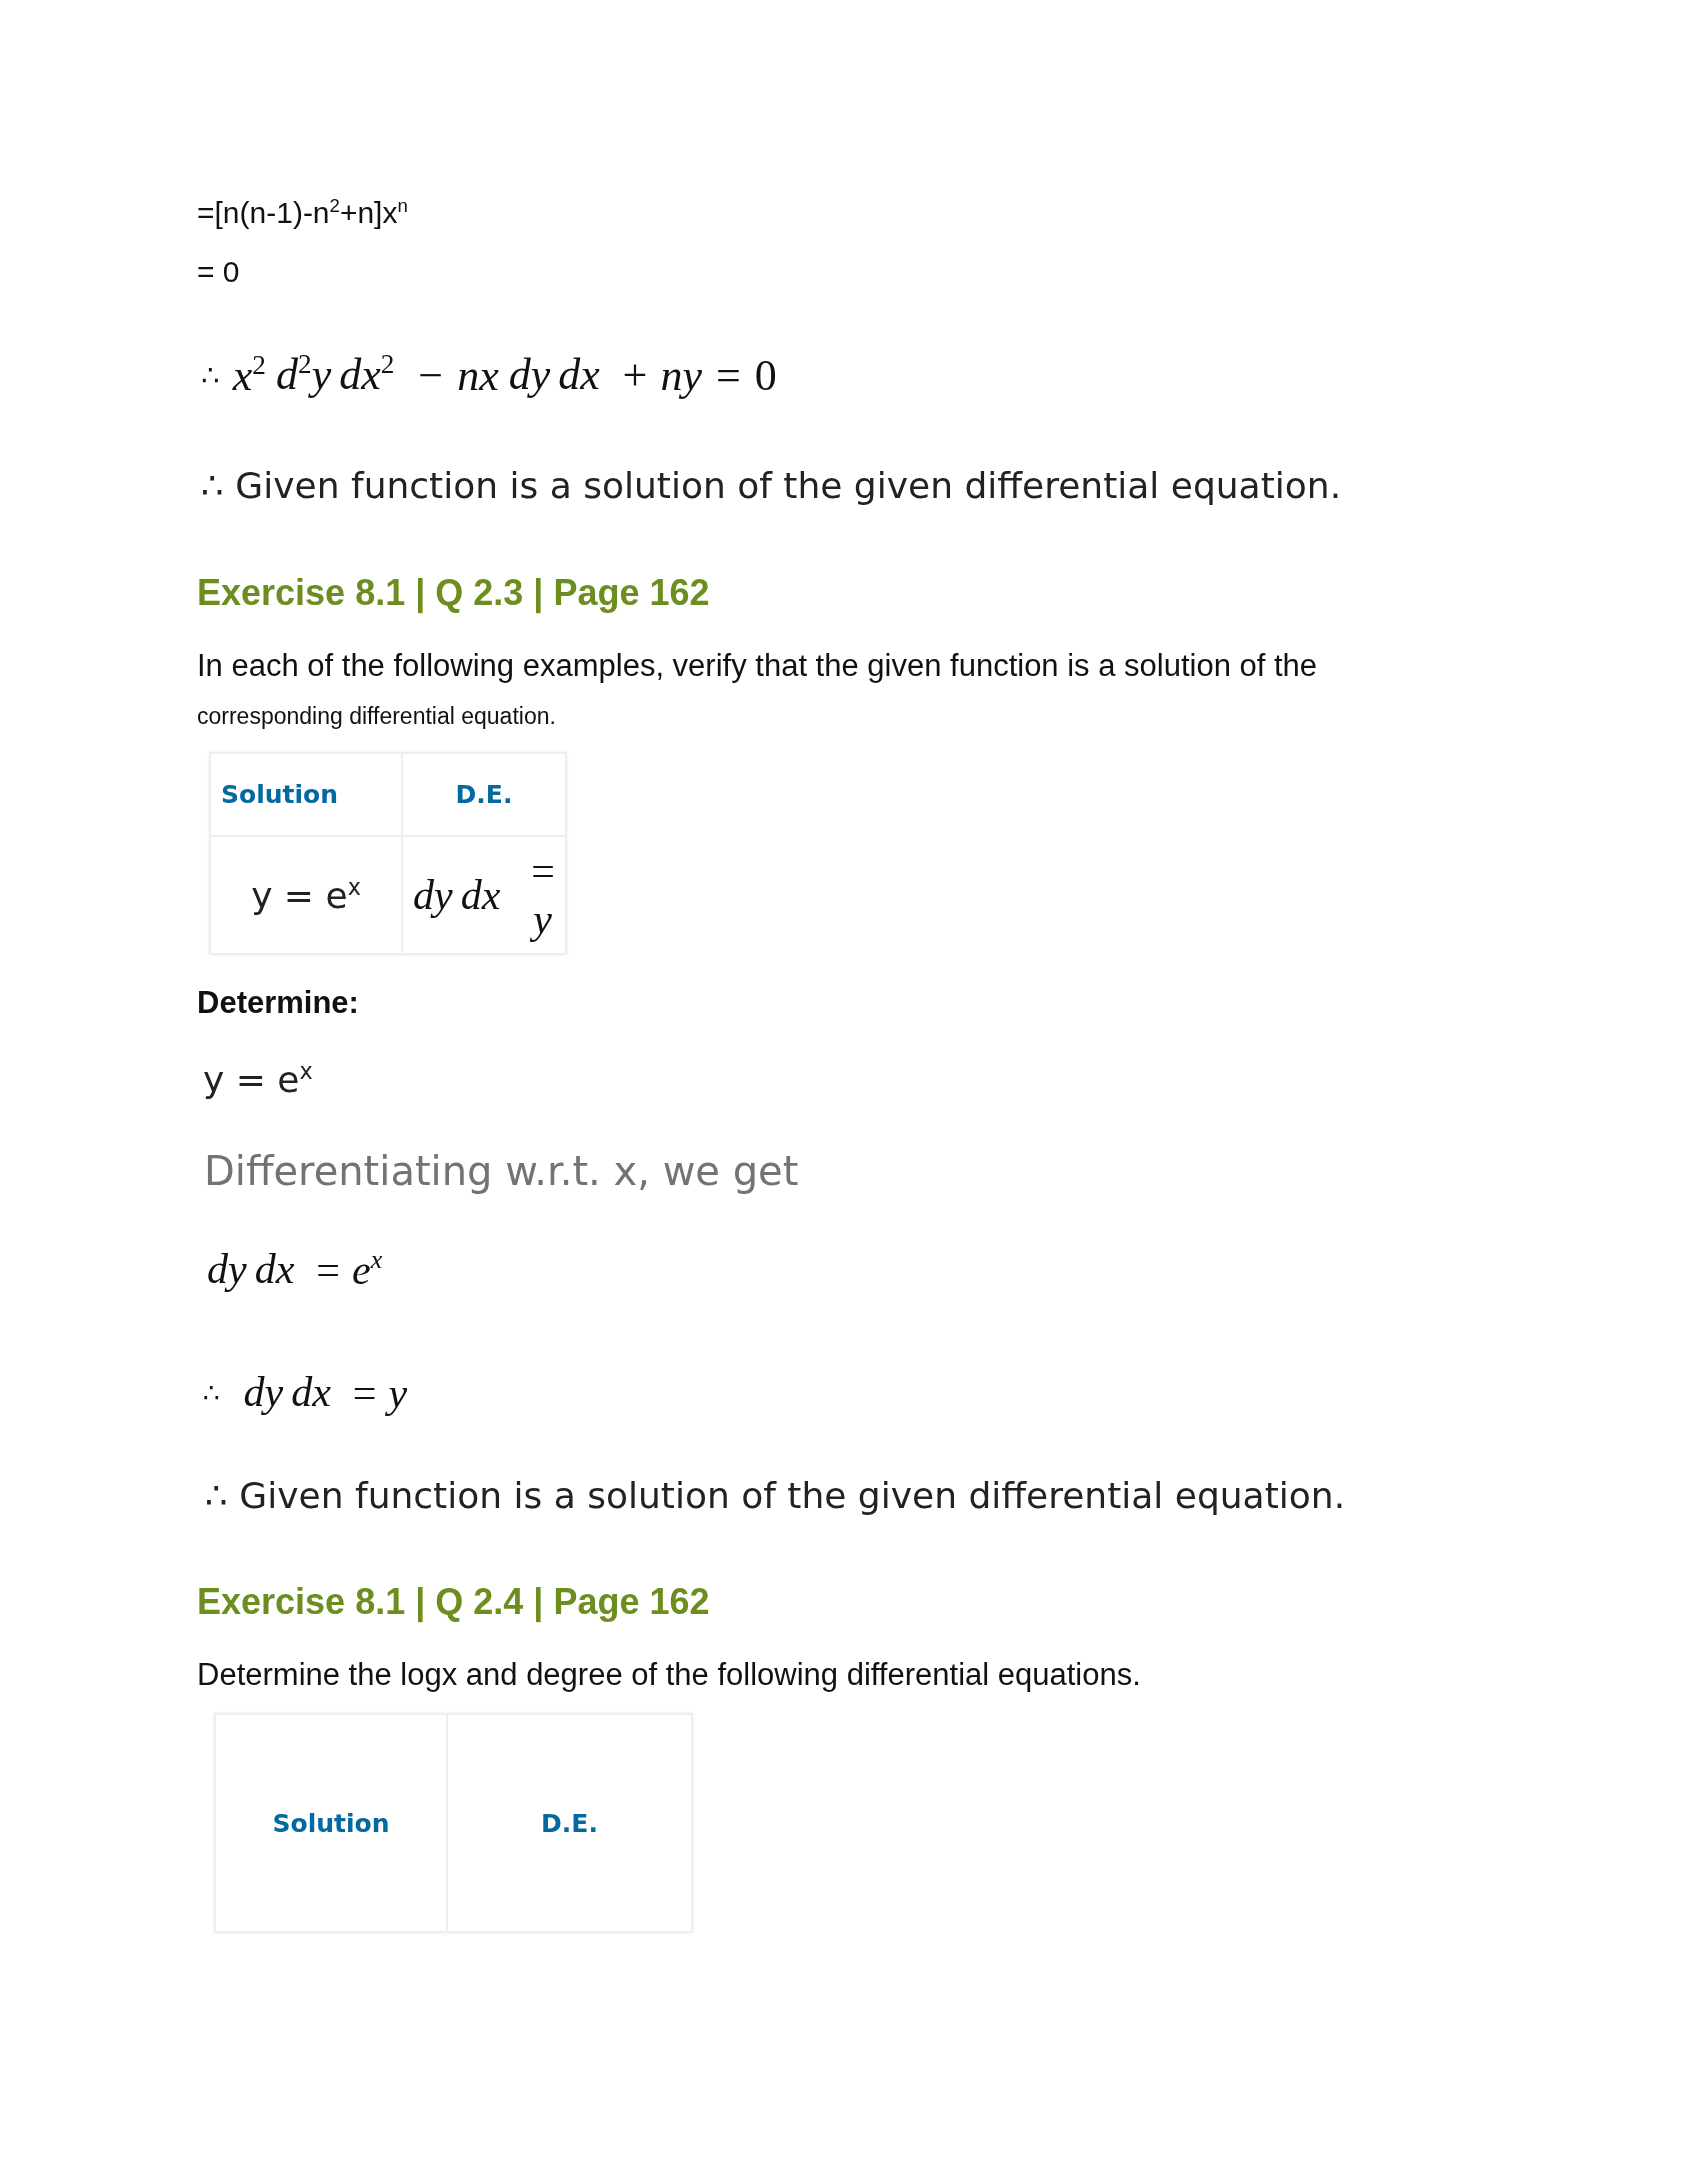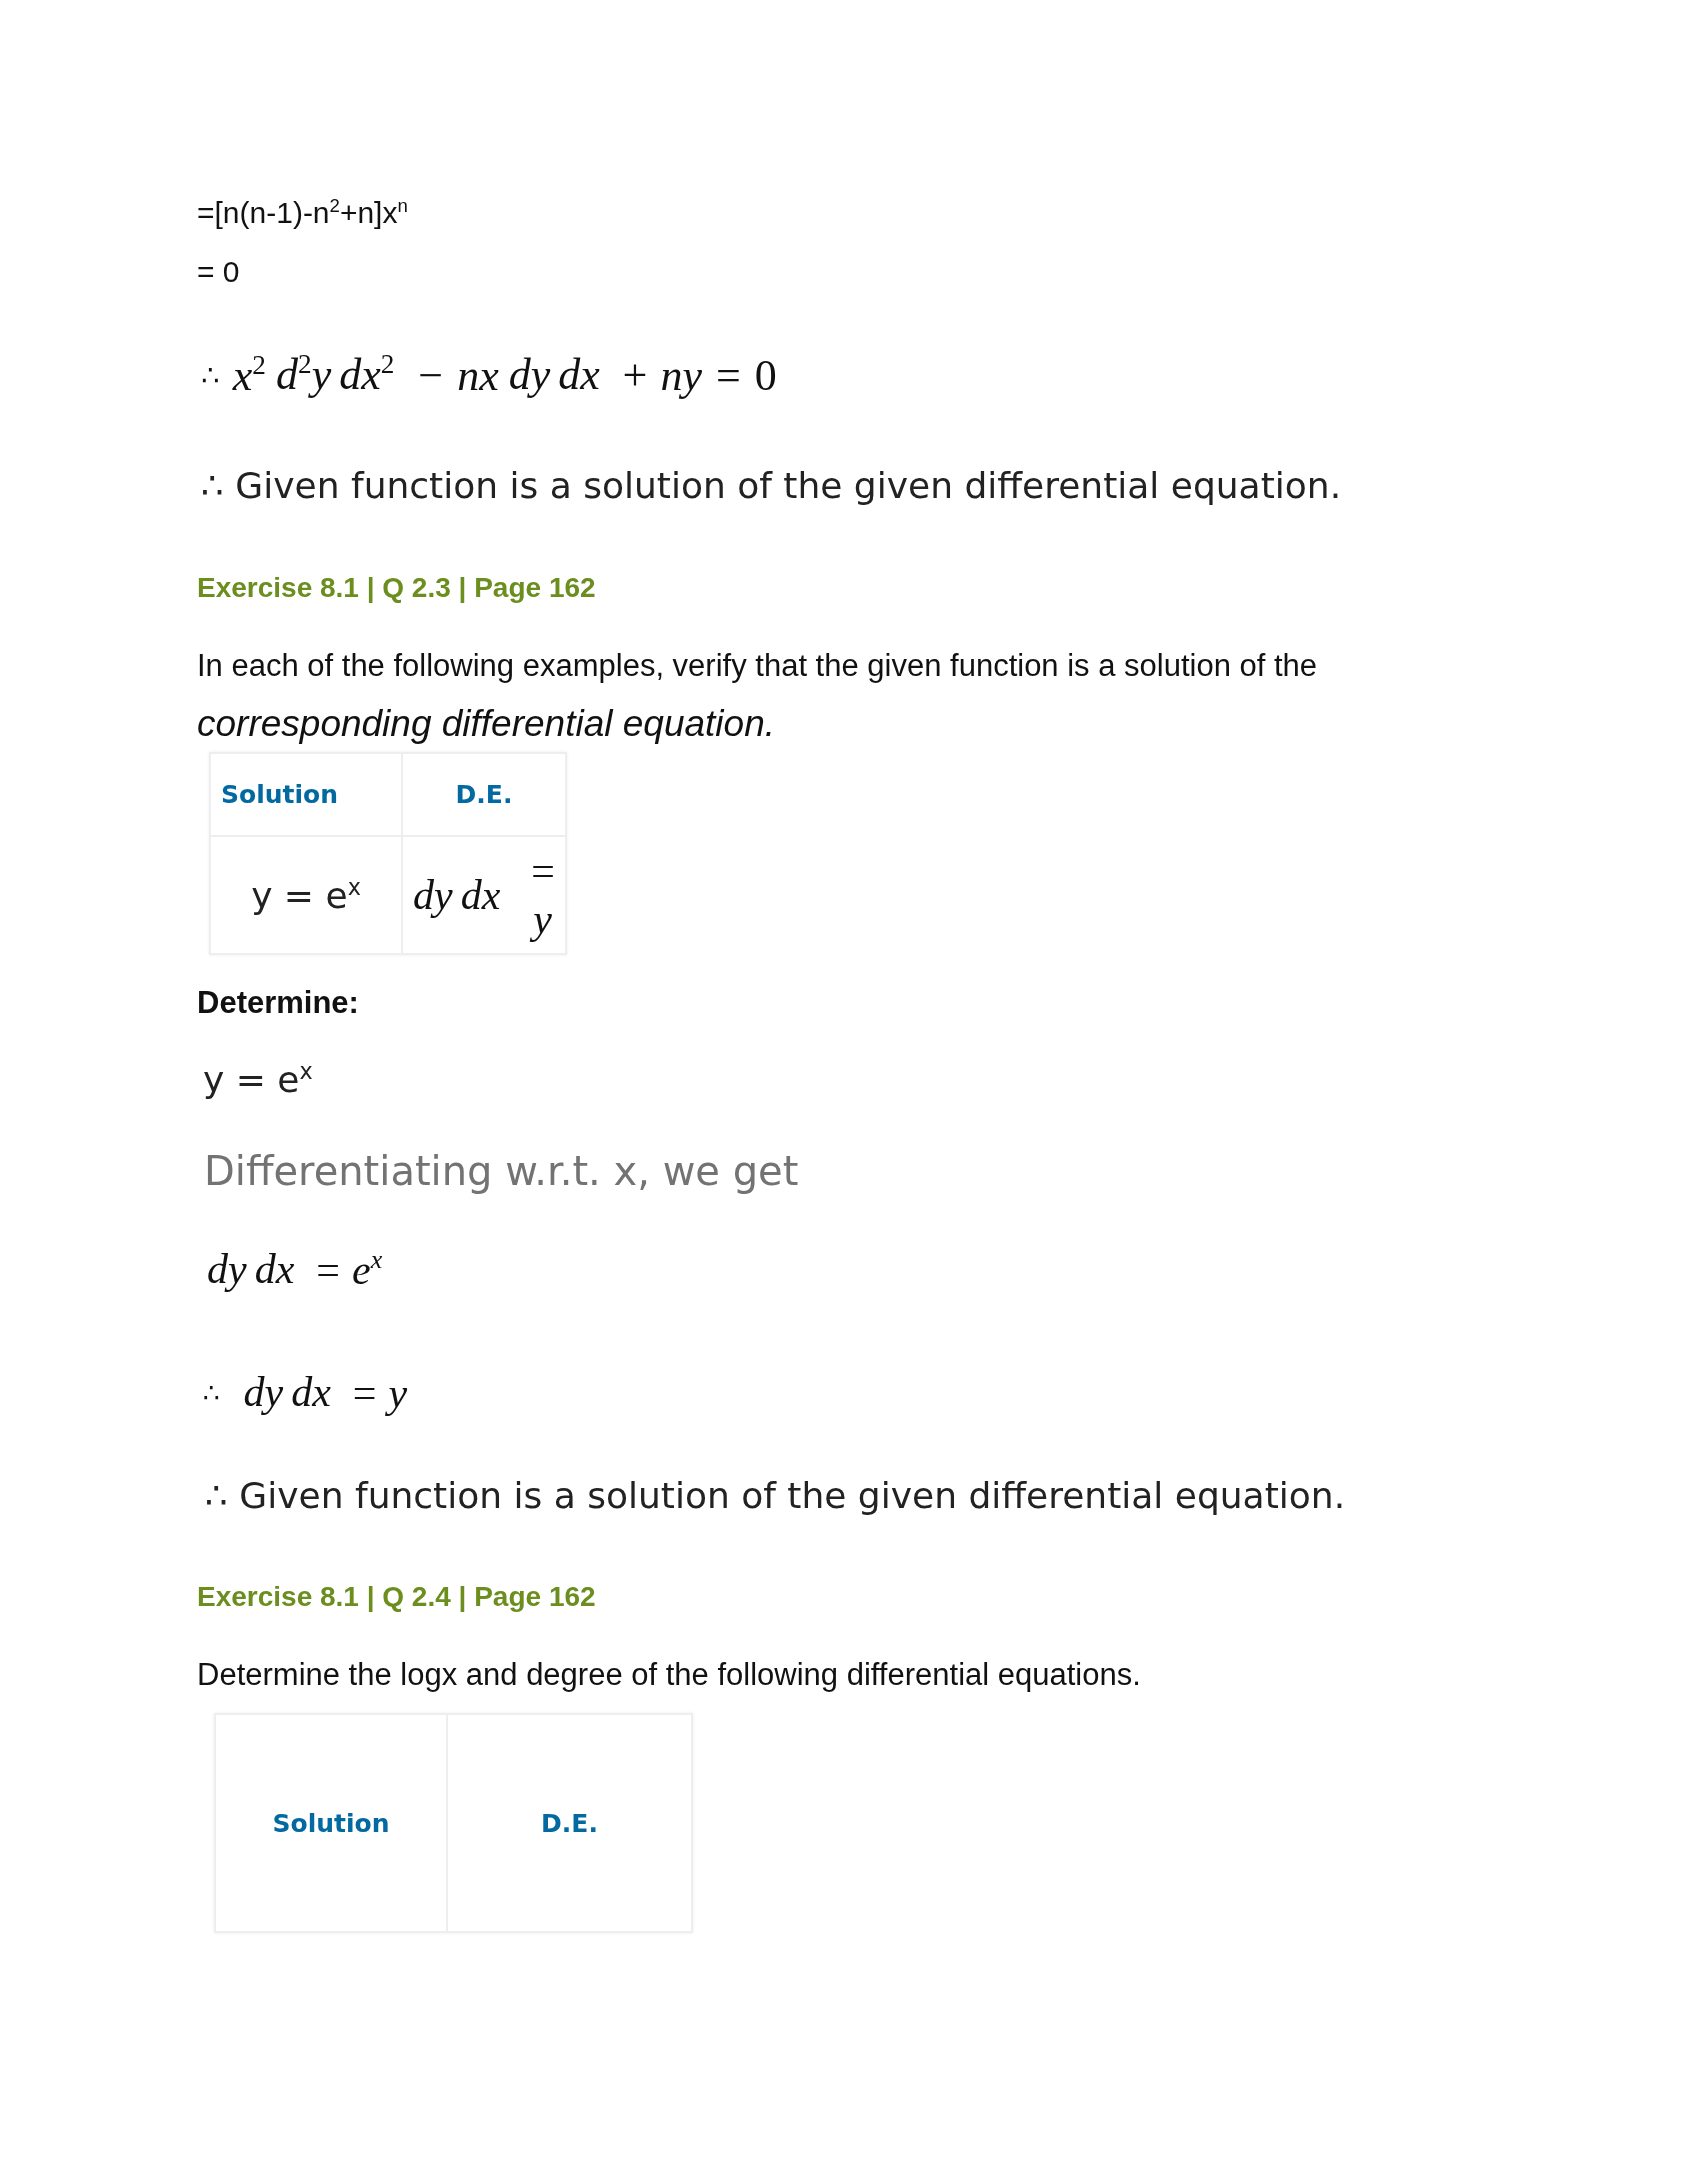--- a/index.html
+++ b/index.html
@@ -2,21 +2,21 @@
 <html><head>
 <meta charset="utf-8">
 <style>
   html, body { margin: 0; padding: 0; background: #ffffff; }
   body { width: 1683px; height: 2178px; position: relative; overflow: hidden; color: #111; }
   .abs { position: absolute; white-space: nowrap; }
   .arial { font-family: "Liberation Sans", sans-serif; }
   .segoe { font-family: "DejaVu Sans", sans-serif; }
   .math { font-family: "Liberation Serif", "DejaVu Serif", serif; font-style: italic; color: #111; }
   .upright { font-style: normal; }
-  .green { color: #6b8e1e; font-weight: bold; font-family: "Liberation Sans", sans-serif; font-size: 28px; }
+  .green { color: #6b8e1e; font-weight: bold; font-family: "Liberation Sans", sans-serif; font-size: 36px; }
   sup { font-size: 62%; vertical-align: 0.6em; line-height: 0; }
   .frac { display: inline-flex; align-items: center; vertical-align: middle; margin: 0 6px; }
   .frac .num, .frac .den { display: block; padding: 0 4px; line-height: 1.05; }
   .frac .bar { display: block; width: 100%; height: 3px; background: #111; margin: 4px 0; }
   .row { display: flex; align-items: center; }
   .therefore { font-style: normal; font-family: "DejaVu Sans", sans-serif; margin-right: 14px; }
 
   table.de { border-collapse: collapse; position: absolute; background: #fff; box-shadow: 0 0 3px rgba(0,0,0,0.08); }
   table.de th, table.de td { border: 2px solid #eceeef; padding: 0; }
   table.de th { font-family: "DejaVu Sans", sans-serif; font-weight: bold; font-size: 25px; color: #0369a1; }
@@ -49,21 +49,21 @@
   <span style="margin-left:10px;">+ ny</span>
   <span class="upright" style="margin:0 14px;">=</span>
   <span class="upright">0</span>
 </div>
 
 <div class="abs segoe" style="left:201px; top:465px; font-size:36px; color:#222;">∴ Given function is a solution of the given differential equation.</div>
 
 <div class="abs green" style="left:197px; top:572px;">Exercise 8.1 | Q 2.3 | Page 162</div>
 
 <div class="abs arial" style="left:197px; top:648px; font-size:31px; color:#111;">In each of the following examples, verify that the given function is a solution of the</div>
-<div class="abs arial" style="left:197px; top:703px; font-size:37px; color:#111;font-style:italic;">corresponding differential equation.</div>
+<div class="abs arial" style="left:197px; top:703px; font-size:23px; color:#111;">corresponding differential equation.</div>
 
 <table class="de" style="left:209px; top:752px; width:358px; height:203px;">
   <tbody>
       <tr style="height:83px;">
     <th style="width:180px; text-align:left; padding-left:10px;">Solution</th>
     <th style="text-align:center;">D.E.</th>
   </tr>
   <tr>
     <td style="text-align:center;">
       <span>y = e</span><sup>x</sup>

